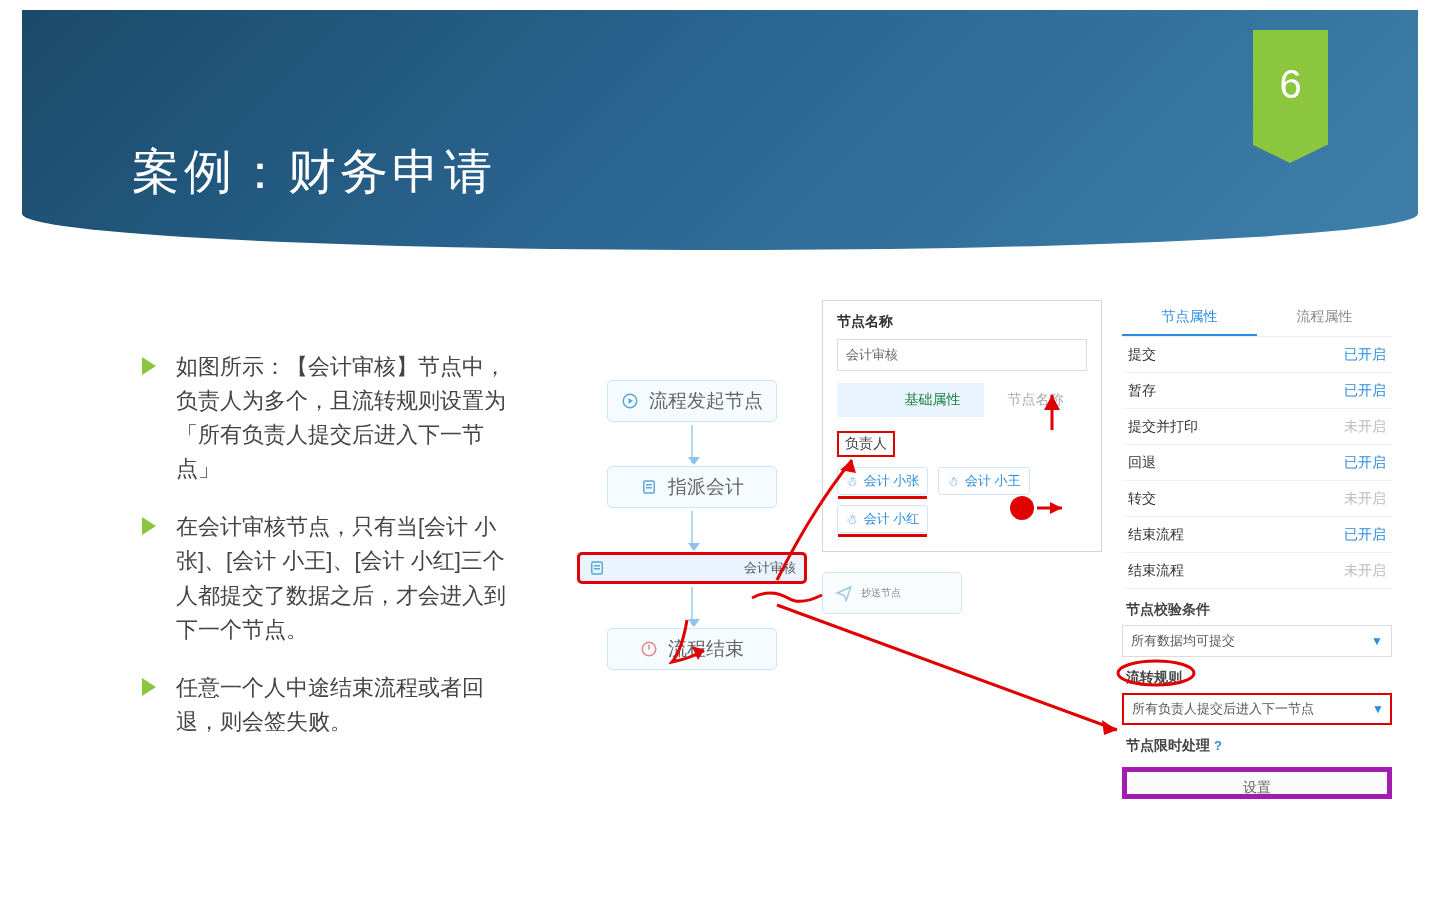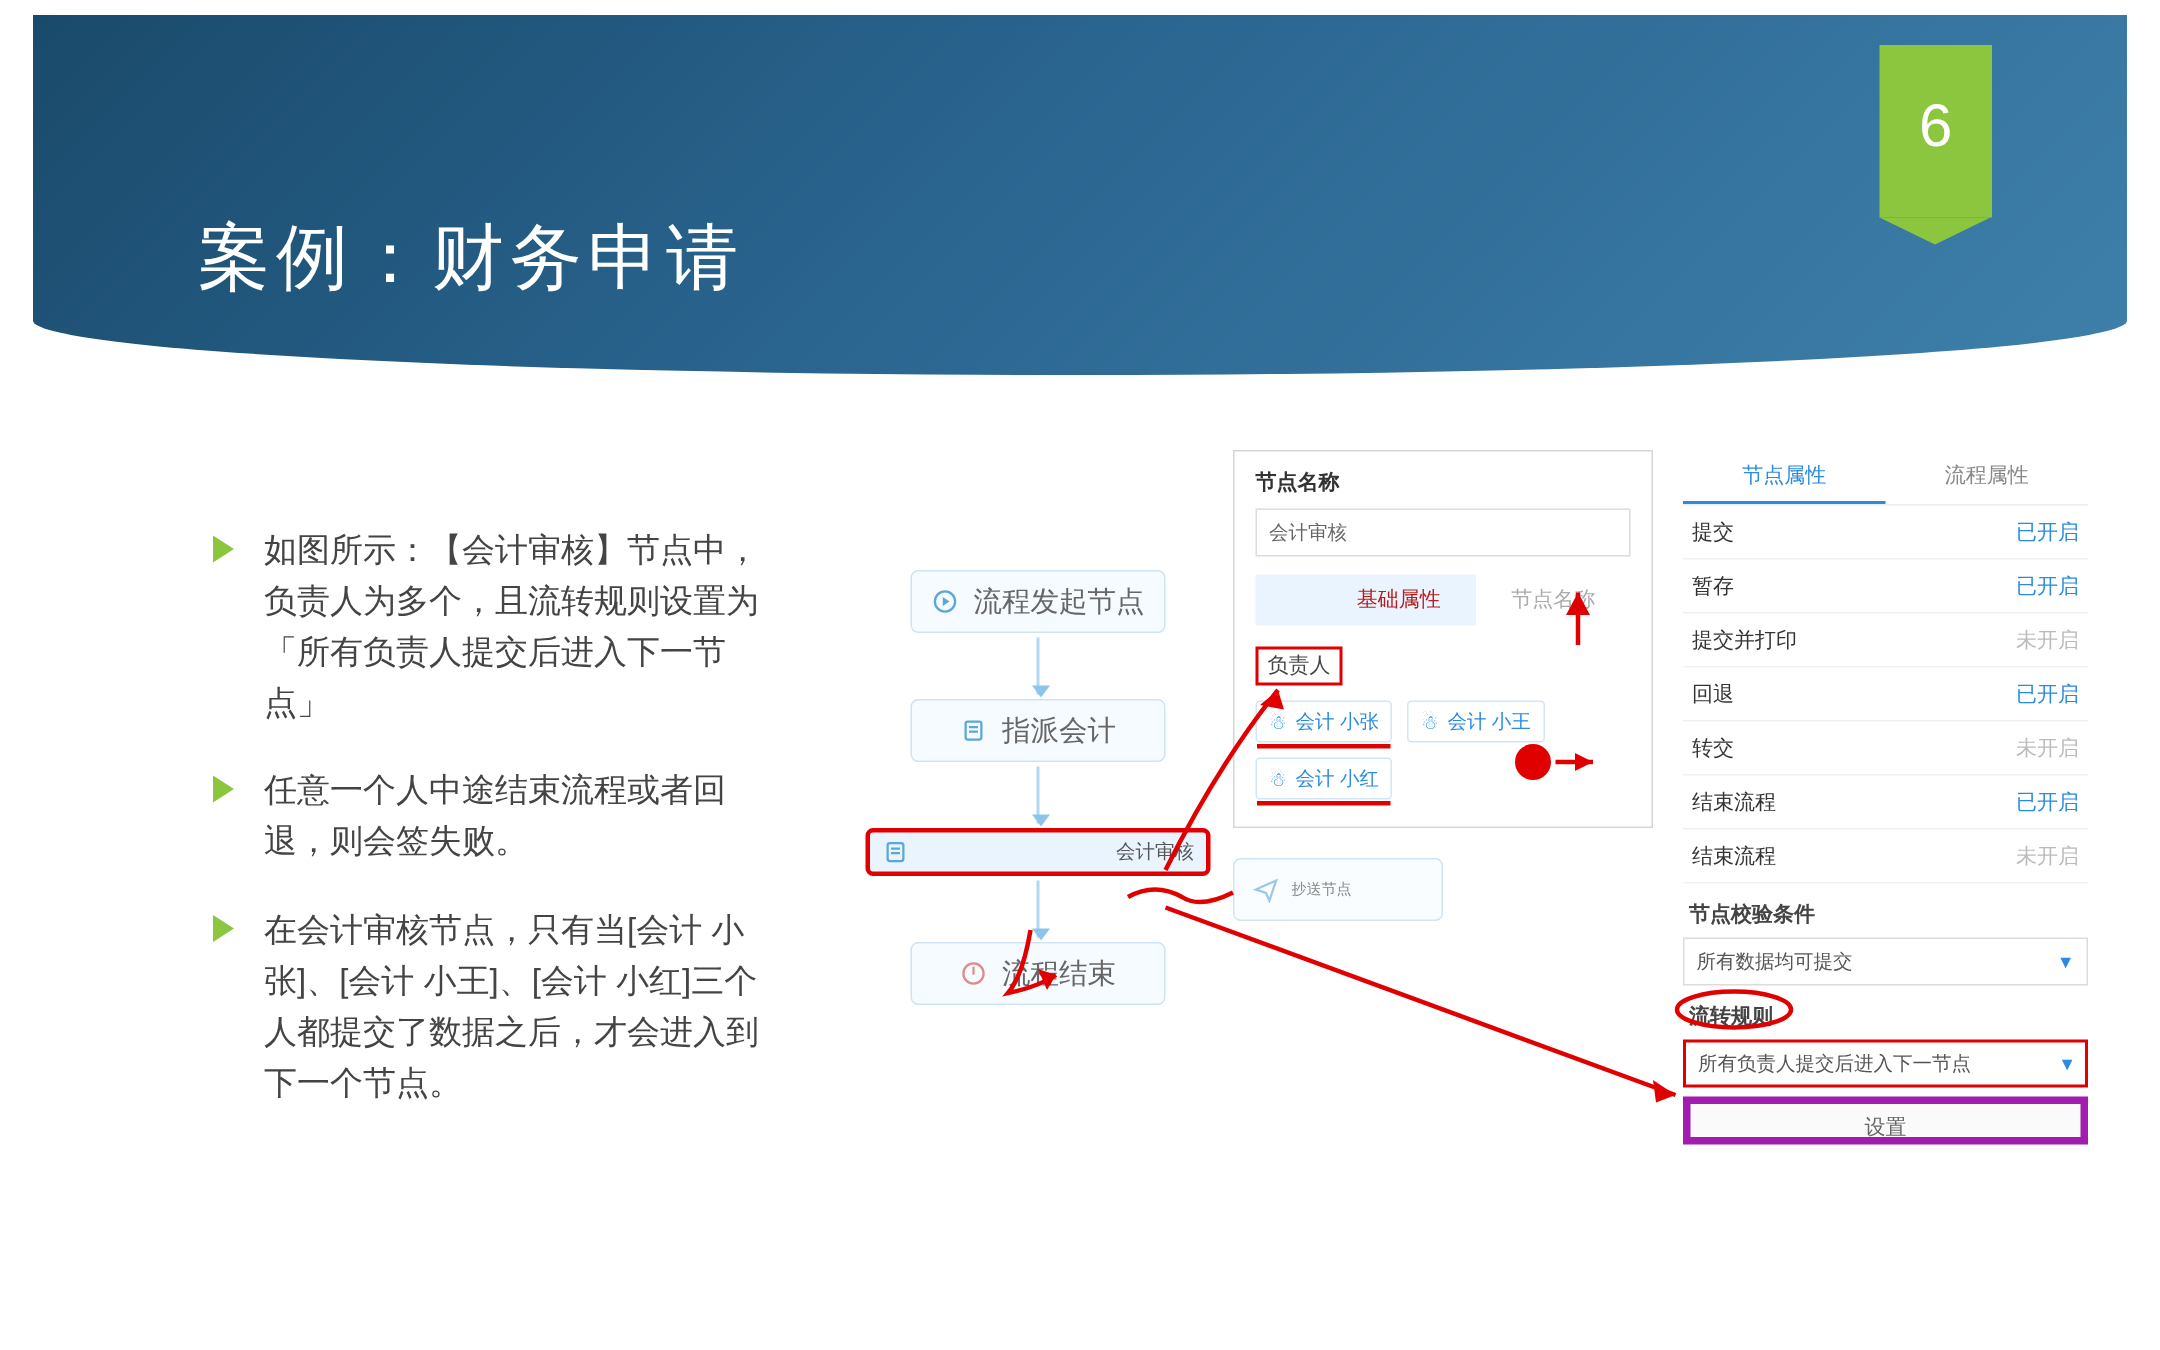--- a/index.html
+++ b/index.html
@@ -33,21 +33,21 @@
   
   .red { stroke: #e10000; stroke-width: 3; fill: none; }
   .redfill { fill: #e10000; }
 
   
   .panel { position: absolute; left: 800px; top: -10px; width: 280px; border: 1px solid #d6d6d6; background: #fff; padding: 12px 14px 18px; }
   .panel .lbl { font-size: 14px; color: #333; font-weight: 600; }
   .panel input.nm { width: 100%; height: 32px; margin-top: 8px; border: 1px solid #dcdcdc; padding: 0 8px; font-size: 13px; color: #666; }
   .tabrow { display: flex; margin-top: 12px; }
   .tabbtn { flex: 1; height: 34px; display: flex; align-items: center; justify-content: center; font-size: 14px; border: 1px solid transparent; }
-  .tabbtn.act { background: #e9f4ff; color: #b91c1c; padding-left: 44px; }
+  .tabbtn.act { background: #e9f4ff; color: #15803d; padding-left: 44px; }
   .tabbtn.off { color: #aaa; }
   .owner-lbl { display: inline-block; margin-top: 14px; border: 2px solid #e10000; padding: 2px 6px; font-size: 14px; color: #444; }
   .owners { display: flex; flex-wrap: wrap; gap: 10px; margin-top: 10px; }
   .ochip { border: 1px solid #d0e6f6; border-radius: 3px; padding: 4px 8px; font-size: 13px; color: #2a8be0; display: inline-flex; align-items: center; gap: 6px; position: relative; }
   .ochip .uicn { color: #2a8be0; }
   .ounder { position: absolute; left: 0; right: 0; bottom: -5px; height: 3px; background: #e10000; }
 
   
   .rprops { position: absolute; left: 1100px; top: -10px; width: 270px; font-size: 14px; }
   .rtabs { display: flex; border-bottom: 1px solid #eee; }
@@ -72,22 +72,22 @@
 
   <div class="header">
     <div class="title">案例：财务申请</div>
     <div class="pagenum">6</div>
   </div>
 
   <div class="content">
 
     <ul class="bullets">
       <li>如图所示：【会计审核】节点中，负责人为多个，且流转规则设置为「所有负责人提交后进入下一节点」</li>
+      <li>在会计审核节点，只有当[会计 小张]、[会计 小王]、[会计 小红]三个人都提交了数据之后，才会进入到下一个节点。</li>
       <li>任意一个人中途结束流程或者回退，则会签失败。</li>
-      <li>在会计审核节点，只有当[会计 小张]、[会计 小王]、[会计 小红]三个人都提交了数据之后，才会进入到下一个节点。</li>
     </ul>
 
     <div class="flowcol">
       <div class="fnode">
         <span class="ficon">
             <svg viewBox="0 0 24 24">
               <circle cx="12" cy="12" r="9" fill="none" stroke="#5aa7d9" stroke-width="2"></circle>
               <path d="M10 8l6 4-6 4z" fill="#5aa7d9"></path>
             </svg>
           </span>
@@ -204,20 +204,23 @@
         <span>流转规则</span>
         <svg style="position:absolute;left:-6px;top:2px" width="90" height="30">
             <ellipse cx="40" cy="14" rx="38" ry="12" class="red"></ellipse>
           </svg>
       </div>
       <div class="sel redbox">
         <span>所有负责人提交后进入下一节点</span>
         <span class="caret">▼</span>
       </div>
 
+      <div class="sect">
+        <span>节点限时处理</span><span class="help">?</span>
+      </div>
       <div class="setbtn">设置</div>
     </div>
 
     <svg class="overlay-svg" width="1396" height="560">
 
       <path class="red" d="M755 270 Q790 200 830 150"></path>
       <polygon class="redfill" points="830,150 818,160 834,163"></polygon>
 
       <path class="red" d="M730 288 Q748 278 766 288 Q778 296 800 285"></path>
 

